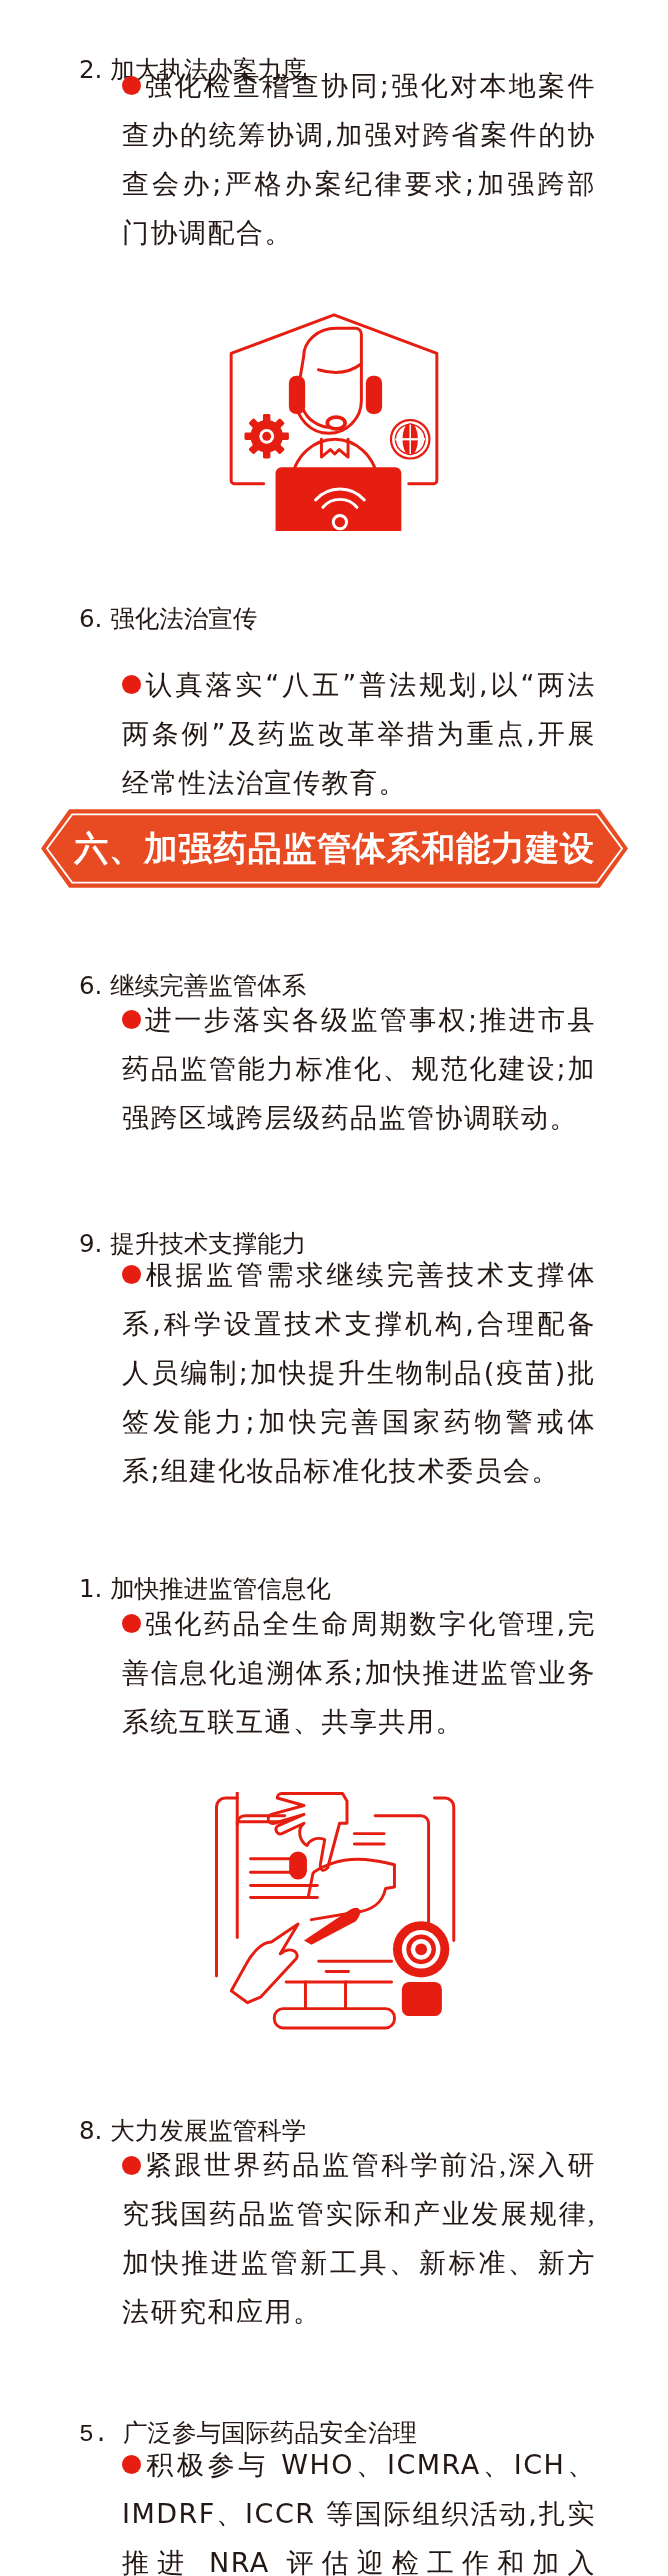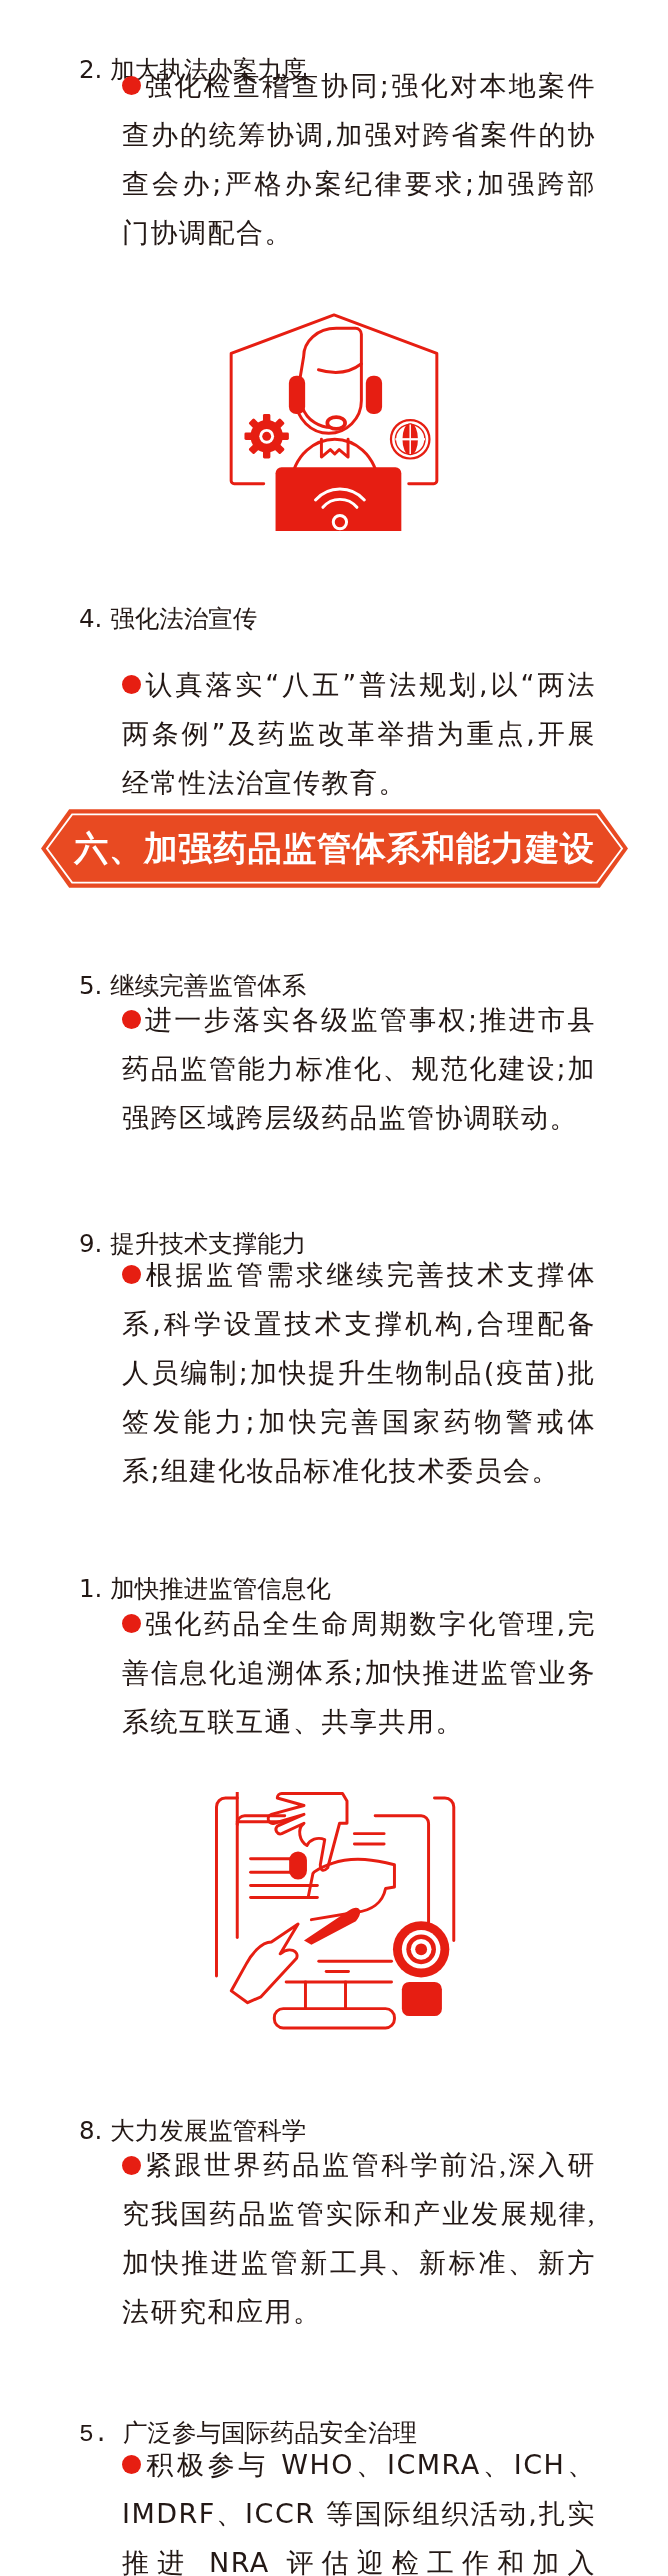--- a/index.html
+++ b/index.html
@@ -72,34 +72,34 @@
 
     <rect x="64" y="210" width="170" height="104" rx="8" fill="#E61E12"></rect>
     <g fill="none" stroke="#fff" stroke-width="4" stroke-linecap="round">
       <path d="M118 254 a44 44 0 0 1 66 0"></path>
       <path d="M128 264 a30 30 0 0 1 46 0"></path>
       <circle cx="151" cy="284" r="9"></circle>
     </g>
   </svg>
 </div>
 
-<div class="heading" style="top:568px;">4. 强化法治宣传</div>
+<div class="heading" style="top:568px;">6. 强化法治宣传</div>
 <div class="para" style="top:660px;">
   <span class="dot" style="background:#E61E12;"></span><span>认真落实“八五”普法规划,以“两法两条例”及药监改革举措为重点,开展经常性法治宣传教育。</span>
 </div>
 
 <div class="banner">
   <svg width="587" height="79" viewBox="0 0 792 106">
     <polygon points="38,0 754,0 792,53 754,106 38,106 0,53" fill="#E84A22"></polygon>
     <polygon points="42,7 750,7 784,53 750,99 42,99 8,53" fill="none" stroke="#ffffff" stroke-width="2.5"></polygon>
   </svg>
   <div class="banner-title">六、加强药品监管体系和能力建设</div>
 </div>
 
-<div class="heading" style="top:935px;">5. 继续完善监管体系</div>
+<div class="heading" style="top:935px;">6. 继续完善监管体系</div>
 <div class="para" style="top:995px;">
   <span class="dot" style="background:#E61E12;"></span><span>进一步落实各级监管事权;推进市县药品监管能力标准化、规范化建设;加强跨区域跨层级药品监管协调联动。</span>
 </div>
 
 <div class="heading" style="top:1193px;">9. 提升技术支撑能力</div>
 <div class="para" style="top:1250px;">
   <span class="dot" style="background:#E61E12;"></span><span>根据监管需求继续完善技术支撑体系,科学设置技术支撑机构,合理配备人员编制;加快提升生物制品(疫苗)批签发能力;加快完善国家药物警戒体系;组建化妆品标准化技术委员会。</span>
 </div>
 
 <div class="heading" style="top:1538px;">1. 加快推进监管信息化</div>

